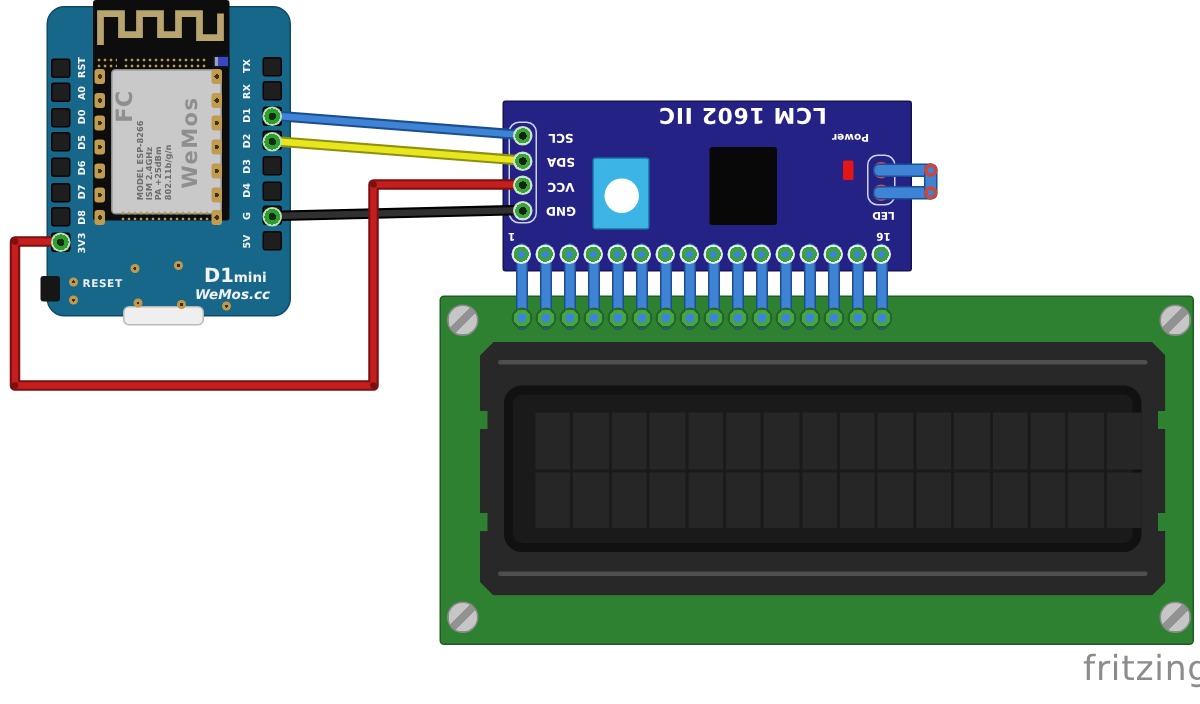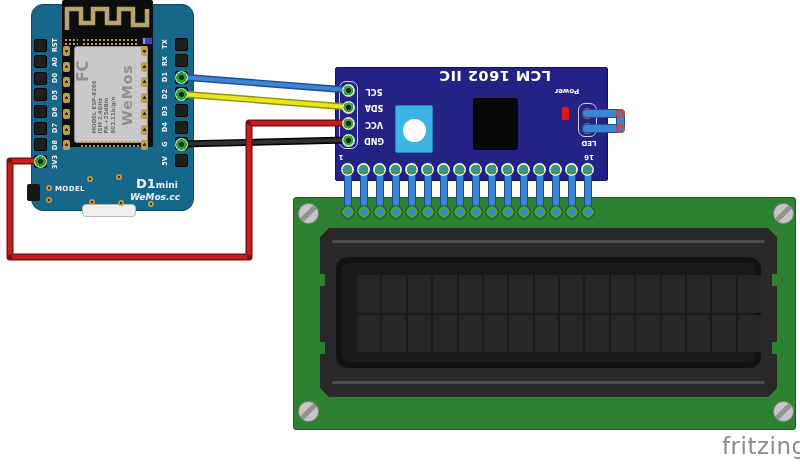--- a/index.html
+++ b/index.html
@@ -123,21 +123,21 @@
         <div class="sline">ISM 2.4GHz</div>
         <div class="sline">PA +25dBm</div>
         <div class="sline">802.11b/g/n</div>
         <div class="wlogo">WeMos</div>
       </div>
     </div>
     <div class="dotrow" style="left:49px;top:136px;width:66px;height:7px;"></div>
     <div class="reset-btn"></div>
     <div class="via" style="left:15px;top:181px;"></div>
     <div class="via" style="left:15px;top:193px;"></div>
-    <div class="reset-lab">MODEL</div>
+    <div class="reset-lab">RESET</div>
     <div class="d1mini"><span class="d1big">D1</span><span class="d1small">mini</span></div>
     <div class="wemoscc">WeMos.cc</div>
     <div class="usb"></div>
   <div class="pinsq" style="left: 3px; top: 34.5px;"></div>
       <div class="vlab" style="left: 9px; top: 36px;">RST</div>
       <div class="pinsq" style="left: 3px; top: 51.16px;"></div>
       <div class="vlab" style="left: 9px; top: 52.66px;">A0</div>
       <div class="pinsq" style="left: 3px; top: 67.82px;"></div>
       <div class="vlab" style="left: 9px; top: 69.32px;">D0</div>
       <div class="pinsq" style="left: 3px; top: 84.48px;"></div>

